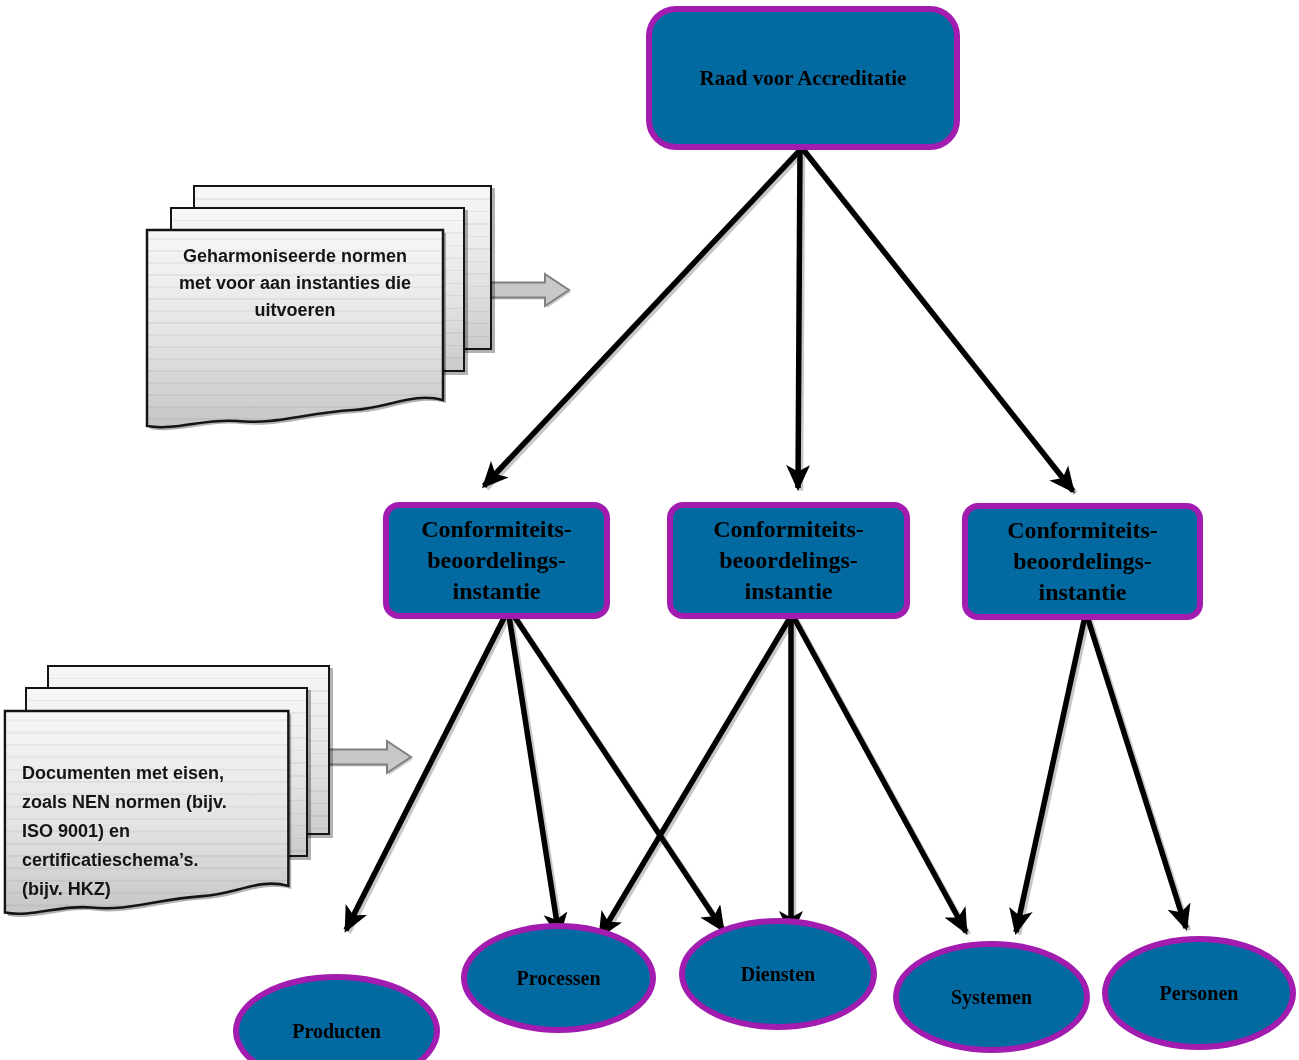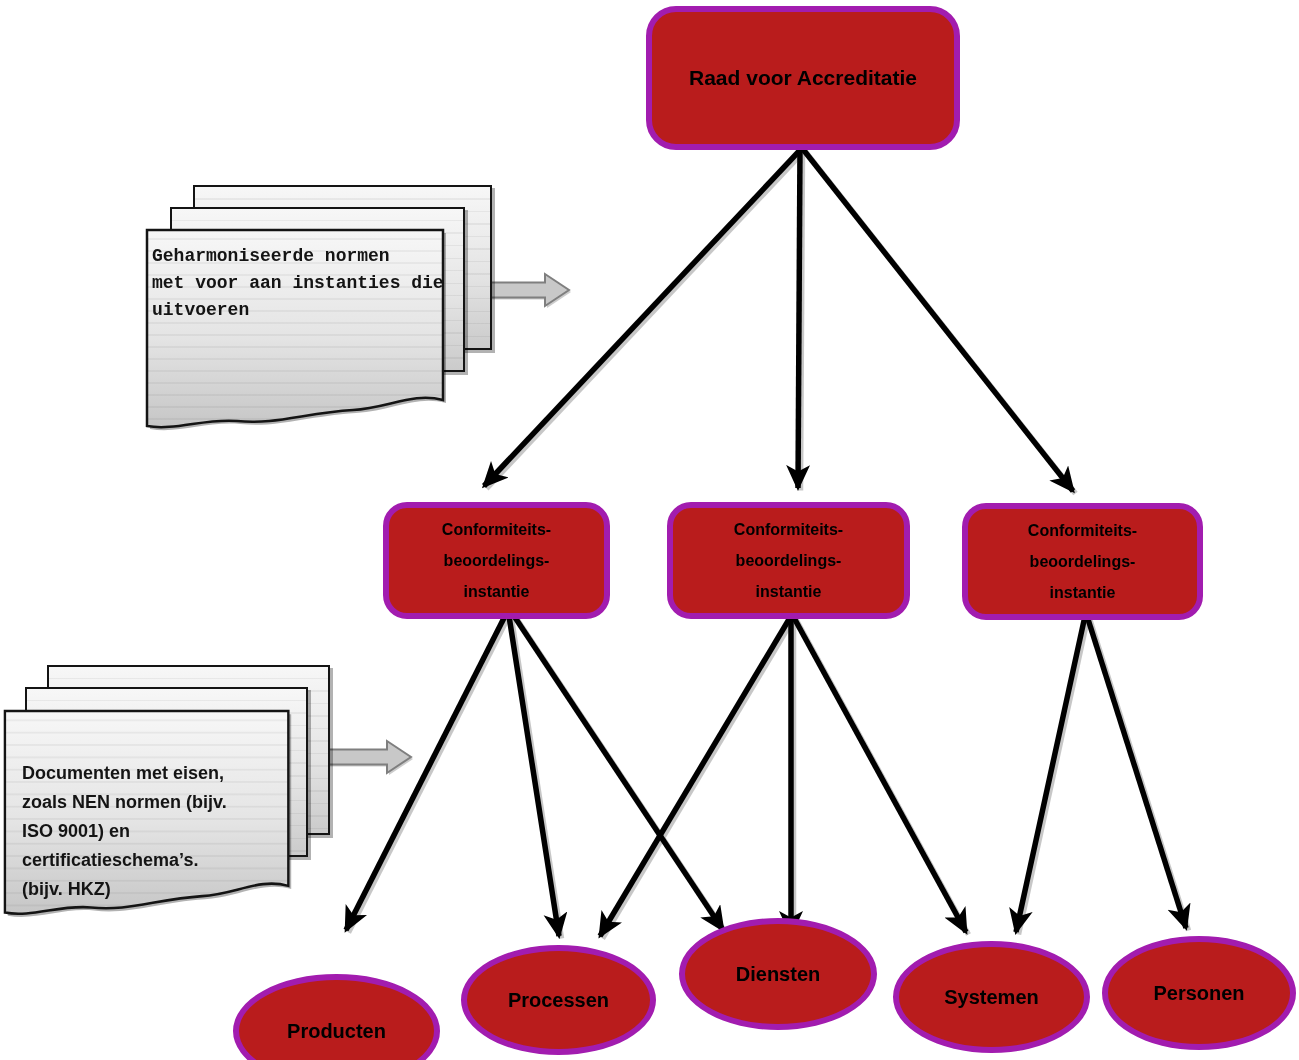--- a/index.html
+++ b/index.html
@@ -2,41 +2,41 @@
 <html><head>
 <meta charset="utf-8">
 <style>
   html,body { margin:0; padding:0; background:#ffffff; }
   #canvas {
     position:relative; width:1299px; height:1060px; background:#ffffff;
     font-family:"Liberation Sans", sans-serif; overflow:hidden;
   }
   #connector-layer { position:absolute; left:0; top:0; z-index:1; }
   .node {
-    position:absolute; z-index:3; background:#b91c1c; border:6px solid #a21caf;
+    position:absolute; z-index:3; background:#0369a1; border:6px solid #a21caf;
     display:flex; flex-direction:column; align-items:center; justify-content:center;
-    text-align:center; color:#000; box-sizing:border-box;
+    text-align:center; color:#000; box-sizing:border-box;font-family:Liberation Serif, serif;
   }
   .rootbox { border-width:6px; border-radius:30px; font-weight:bold; font-size:21px; }
-  .cbibox  { border-radius:24px; font-weight:bold; font-size:16px; line-height:31px; }
+  .cbibox  { border-radius:16px; font-weight:bold; font-size:24px; line-height:31px; }
   .ellipse { border-radius:50%; font-weight:bold; font-size:20px; }
   .page {
     position:absolute; z-index:2; box-sizing:border-box;
     border:2.5px solid #141414;
     background:
       repeating-linear-gradient(180deg, rgba(0,0,0,0) 0px, rgba(0,0,0,0) 11px, rgba(0,0,0,0.055) 11px, rgba(0,0,0,0.055) 12.5px),
       linear-gradient(180deg, #f7f7f7 0%, #e4e4e4 55%, #cbcbcb 100%);
     box-shadow:3px 3px 0 rgba(0,0,0,0.30);
   }
   .front-page { position:absolute; z-index:2; }
   .doc-text {
     position:absolute; z-index:4; font-weight:bold; color:#141414; font-size:18px;
   }
   .doc-text div { white-space:nowrap; }
-  #doc-top-text { line-height:27px; text-align:left;font-family:Liberation Mono, monospace; }
+  #doc-top-text { line-height:27px; text-align:center; }
   #doc-bottom-text { line-height:29px; text-align:left;margin-top:32px; }
 </style>
 </head>
 <body>
 
 <div id="canvas">
 
   <svg id="connector-layer" width="1299" height="1060" viewBox="0 0 1299 1060">
     <defs>
       <marker id="ah" markerUnits="userSpaceOnUse" markerWidth="30" markerHeight="30" refX="23" refY="12" orient="auto">
@@ -99,21 +99,21 @@
   </div>
   <div class="node cbibox" style="left:962px; top:503px; width:241px; height:117px;">
     <div>Conformiteits-</div>
     <div>beoordelings-</div>
     <div>instantie</div>
   </div>
 
   <div class="node ellipse" style="left:233px; top:974px; width:207px; height:114px;">
     <div>Producten</div>
   </div>
-  <div class="node ellipse" style="left:461px; top:945px; width:195px; height:110px;">
+  <div class="node ellipse" style="left:461px; top:923px; width:195px; height:110px;">
     <div>Processen</div>
   </div>
   <div class="node ellipse" style="left:679px; top:918px; width:198px; height:112px;">
     <div>Diensten</div>
   </div>
   <div class="node ellipse" style="left:893px; top:941px; width:197px; height:112px;">
     <div>Systemen</div>
   </div>
   <div class="node ellipse" style="left:1102px; top:936px; width:194px; height:114px;">
     <div>Personen</div>

